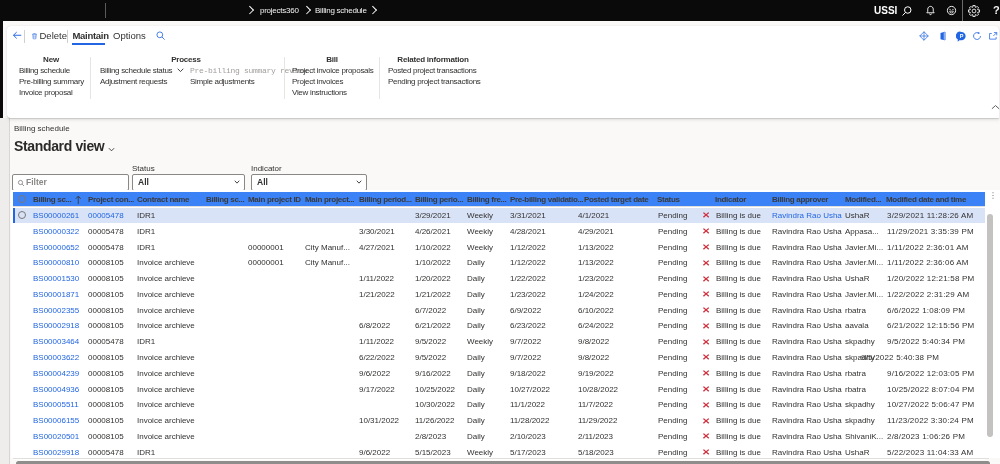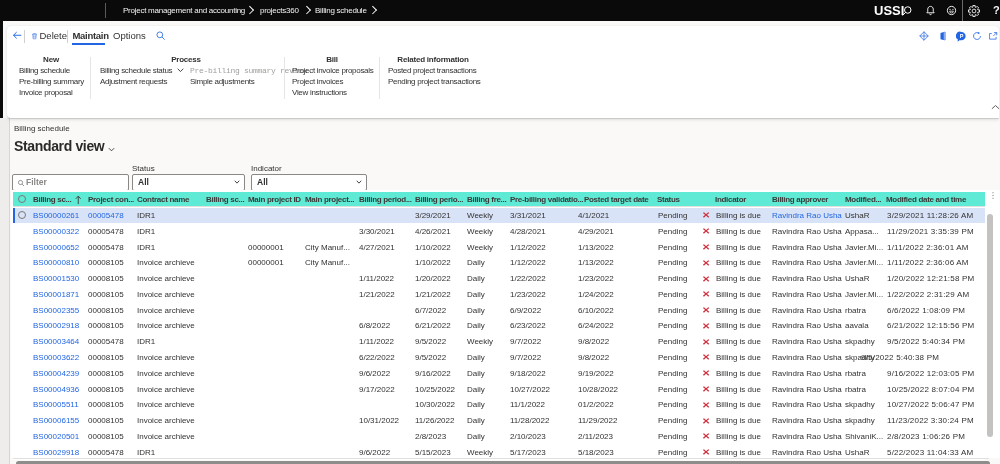--- a/index.html
+++ b/index.html
@@ -3,21 +3,21 @@
 <style>
 *{margin:0;padding:0;box-sizing:border-box;}
 html,body{width:1000px;height:464px;overflow:hidden;}
 body{font-family:"Liberation Sans",sans-serif;background:#faf9f8;position:relative;color:#323130;}
 
 #topbar{position:absolute;left:0;top:0;width:1000px;height:21px;background:#0b0a0a;}
 #appname{position:absolute;left:10px;top:0;height:21px;line-height:21px;color:#fff;font-size:8.5px;font-weight:bold;letter-spacing:-.1px;}
 #tbsep{position:absolute;left:105px;top:3px;height:15px;width:1px;background:#5a5a5a;}
 .crumb{position:absolute;top:0;height:21px;line-height:21px;color:#f3f3f3;font-size:8px;letter-spacing:-.25px;}
 .chev{position:absolute;top:6.5px;width:5.5px;height:5.5px;border-right:1.5px solid #fff;border-top:1.5px solid #fff;transform:rotate(45deg);}
-#ussi{position:absolute;left:874px;top:0;height:21px;line-height:21px;color:#fff;font-size:13px;font-weight:bold;}
+#ussi{position:absolute;left:874px;top:0;height:21px;line-height:21px;color:#fff;font-size:10px;font-weight:bold;}
 .tbico{position:absolute;top:5px;width:11px;height:11px;}
 #tbsep2{position:absolute;left:962px;top:0px;height:21px;width:1px;background:#6a6a6a;}
 
 #lstrip-dark{position:absolute;left:0;top:21px;width:2.5px;height:97px;background:#0b0a0a;}
 #lstrip-gray{position:absolute;left:0;top:118px;width:10px;height:346px;background:#efedec;border-right:1px solid #d8d6d4;}
 
 #ribbon{position:absolute;left:7px;top:26px;width:992px;height:92px;background:#fff;border-radius:4px 4px 0 4px;box-shadow:0 .3px .9px rgba(0,0,0,.12),0 1.6px 3.6px rgba(0,0,0,.1);}
 .tb{position:absolute;font-size:9px;color:#323130;}
 #backarrow{left:4.5px;top:4.5px;width:10px;height:8.5px;}
 #tabsep1{position:absolute;left:17px;top:4px;width:1px;height:13px;background:#d2d0ce;}
@@ -34,21 +34,21 @@
 .disab{color:#a19f9d;font-family:Liberation Mono, monospace;}
 #ribchev{position:absolute;left:984px;top:78px;width:9px;height:6px;}
 
 #caption{position:absolute;left:14px;top:124px;font-size:8px;color:#323130;}
 #viewtitle{position:absolute;left:14px;top:138px;font-size:14px;font-weight:bold;color:#2b2a29;letter-spacing:-.35px;}
 #viewchev{position:absolute;left:108px;top:146.5px;width:7px;height:5px;}
 .flabel{position:absolute;top:164px;font-size:8px;color:#323130;}
 .fbox{position:absolute;top:174px;height:16.5px;background:#fff;border:1px solid #8a8886;border-radius:2px;font-size:8.5px;color:#323130;line-height:14px;font-weight:bold;}
 .ddchev{position:absolute;top:5px;width:6px;height:4px;}
 #gridbg{position:absolute;left:11px;top:190px;width:989px;height:268px;background:#fff;}
-#ghead{position:absolute;left:13px;top:192px;width:972px;height:15px;background:#5eead4;border-bottom:1px solid #e1dfdd;}
+#ghead{position:absolute;left:13px;top:192px;width:972px;height:15px;background:#3b82f6;border-bottom:1px solid #e1dfdd;}
 .hcell{position:absolute;top:0;height:100%;display:flex;align-items:center;font-size:8px;font-weight:bold;color:#3b3a39;white-space:nowrap;letter-spacing:-.3px;}
 .grow{position:absolute;left:13px;width:972px;height:15.78px;background:#fff;font-size:8px;color:#323130;}
 .grow.sel{background:#d9e3f7;}
 .selbar{position:absolute;left:0;top:0;width:2px;height:100%;background:#2266e3;}
 
 .cell{position:absolute;top:0;height:100%;display:flex;align-items:center;white-space:nowrap;}
 
 .blu{color:#2266e3;}
 .dt{letter-spacing:.2px;}
 .xred{color:#cf2f3c;font-size:8.5px;font-weight:bold;transform:scaleX(1.15);transform-origin:left;}
@@ -57,21 +57,20 @@
 #sortarrow{position:absolute;left:61.5px;top:2.5px;width:6.5px;height:10px;}
 #colopts{position:absolute;left:989px;top:194px;font-size:8px;color:#605e5c;letter-spacing:0;line-height:3.5px;}
 #botline{position:absolute;left:13px;top:458px;width:976px;height:1px;background:#e1dfdd;}
 #hthumb{position:absolute;left:16px;top:461px;width:974px;height:5px;background:#8f8d8b;border-radius:2.5px;}
 #vthumb{position:absolute;left:987px;top:214px;width:6px;height:223px;background:#c4c2c0;border-radius:3px;}
 svg{display:block;}
 </style></head>
 <body>
 <div id="topbar">
   <span id="tbsep"></span>
-  <span class="crumb" style="left:123px">Project management and accounting</span>
   <span class="chev" style="left:247px"></span>
   <span class="crumb" style="left:260px">projects360</span>
   <span class="chev" style="left:304px"></span>
   <span class="crumb" style="left:315px">Billing schedule</span>
   <span class="chev" style="left:370px"></span>
   <span id="ussi">USSI</span>
   <svg class="tbico" style="left:901px;width:12px;height:12px" viewBox="0 0 24 24">
       <circle cx="13.5" cy="10" r="6.5" fill="none" stroke="#fff" stroke-width="2"></circle>
       <line x1="9" y1="15" x2="3" y2="21" stroke="#fff" stroke-width="2"></line>
     </svg>
@@ -415,21 +414,21 @@
     <span class="cell" style="left:832px">rbatra</span>
     <span class="cell dt" style="left:874px">10/25/2022 8:07:04 PM</span>
   </div>
 <div class="grow" style="top:397.0px">
     <span class="cell blu" style="left:20px">BS00005511</span>
     <span class="cell " style="left:75px">00008105</span>
     <span class="cell" style="left:124px">Invoice archieve</span>
     <span class="cell" style="left:402px">10/30/2022</span>
     <span class="cell" style="left:454px">Daily</span>
     <span class="cell" style="left:497px">11/1/2022</span>
-    <span class="cell" style="left:565px">01/2/2022</span>
+    <span class="cell" style="left:565px">11/7/2022</span>
     <span class="cell" style="left:645px">Pending</span>
     <span class="cell xred" style="left:689px">✕</span>
     <span class="cell" style="left:703px">Billing is due</span>
     <span class="cell " style="left:759px">Ravindra Rao Usha</span>
     <span class="cell" style="left:832px">skpadhy</span>
     <span class="cell dt" style="left:874px">10/27/2022 5:06:47 PM</span>
   </div>
 <div class="grow" style="top:412.7px">
     <span class="cell blu" style="left:20px">BS00006155</span>
     <span class="cell " style="left:75px">00008105</span>

